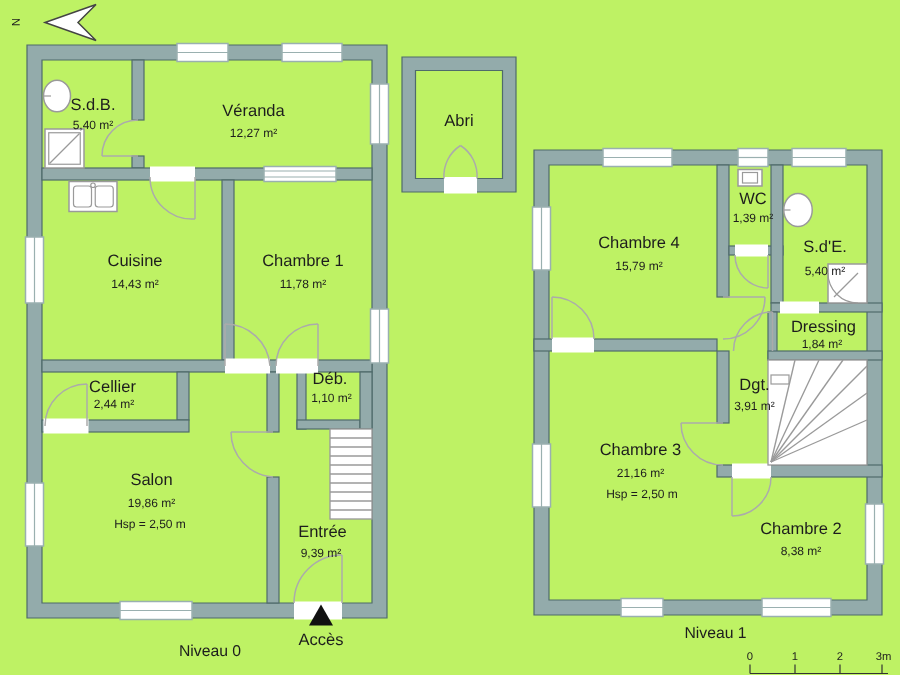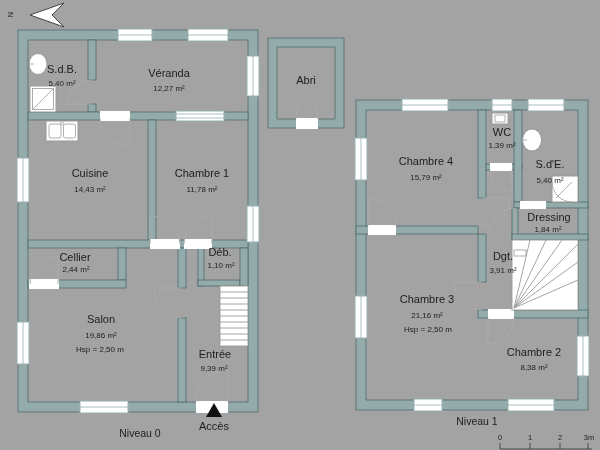--- a/index.html
+++ b/index.html
@@ -1,16 +1,16 @@
 <!DOCTYPE html>
 <html><head>
 <meta charset="utf-8">
 <style>
   html,body{margin:0;padding:0;background:#fff;}
-  .stage{width:600px;height:450px;position:relative;background:#a3a3a3;overflow:hidden;}
+  .stage{width:600px;height:450px;position:relative;background:#bef264;overflow:hidden;}
   .wall{fill:#93abab;stroke:#4f6b6b;stroke-width:0.8;}
   .gap{fill:#ffffff;stroke:none;}
   .winbox{fill:#ffffff;stroke:#9ab0b0;stroke-width:1;}
   .winline{stroke:#9ab0b0;stroke-width:0.8;fill:none;}
   .arc{stroke:#ababab;stroke-width:1;fill:none;}
   .leaf{stroke:#ababab;stroke-width:1;}
   .fix{stroke:#9a9a9a;stroke-width:1;fill:#ffffff;}
   .fixl{stroke:#9a9a9a;stroke-width:0.8;fill:none;}
   .stair{stroke:#9a9a9a;stroke-width:0.9;fill:#ffffff;}
   .stl{stroke:#9a9a9a;stroke-width:0.9;}

